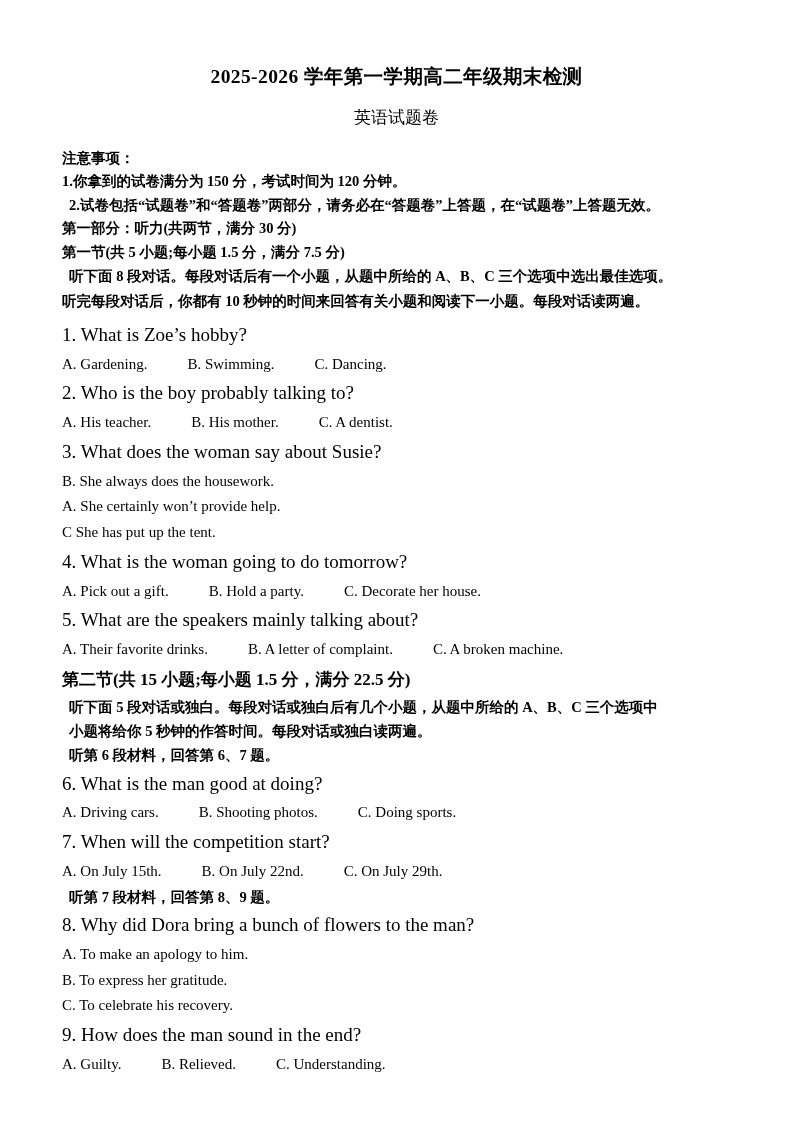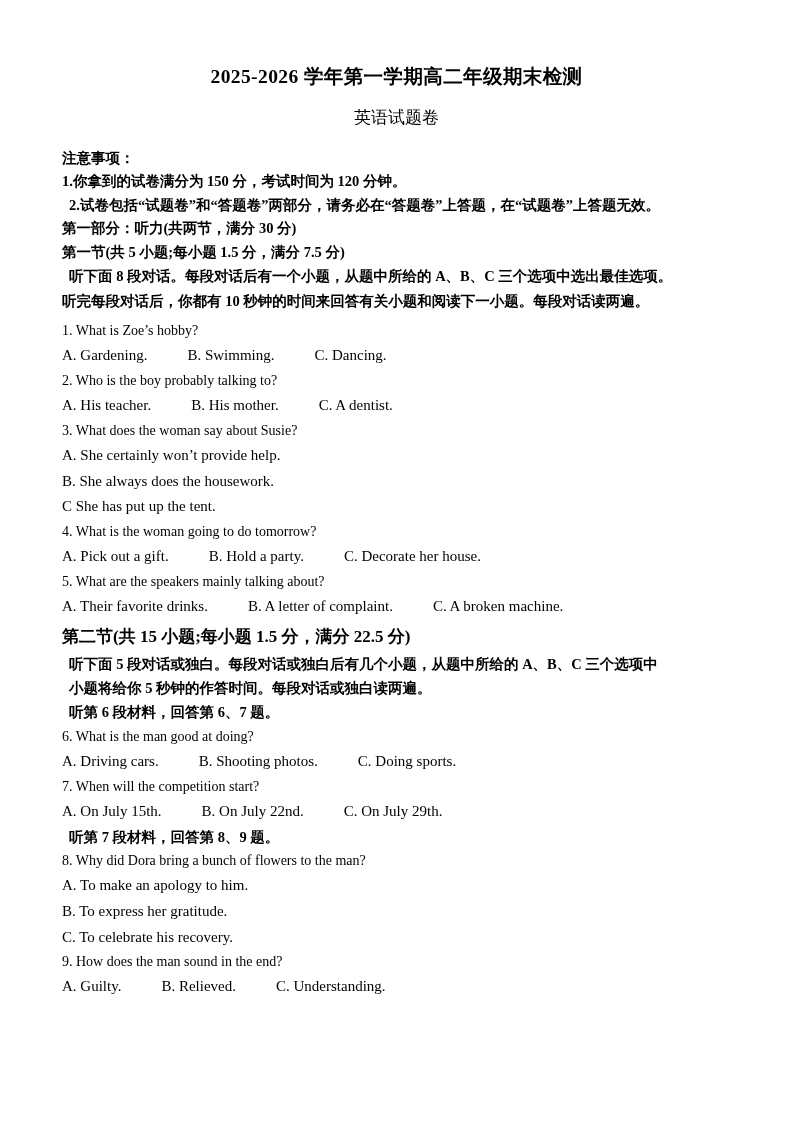--- a/index.html
+++ b/index.html
@@ -44,21 +44,21 @@
     line-height: 1.62;
   }
   .bold {
     font-weight: bold;
     font-size: 14.5px;
   }
   .ind-sp {
     padding-left: 7px;
   }
   .q {
-    font-size: 14px;
+    font-size: 19px;
     line-height: 1.72;
   }
   .opts {
     font-size: 15px;
     line-height: 1.72;
   }
   .gap-md { display: inline-block; width: 40px; }
   .sec-head {
     font-weight: bold;
     font-size: 17px;
@@ -97,22 +97,22 @@
   <p class="opts">
     <span>A. Gardening.</span><span class="gap-md"></span><span>B. Swimming.</span><span class="gap-md"></span><span>C. Dancing.</span>
   </p>
 
   <p class="q">2. Who is the boy probably talking to?</p>
   <p class="opts">
     <span>A. His teacher.</span><span class="gap-md"></span><span>B. His mother.</span><span class="gap-md"></span><span>C. A dentist.</span>
   </p>
 
   <p class="q">3. What does the woman say about Susie?</p>
+  <p class="opts">B. She always does the housework.</p>
   <p class="opts">A. She certainly won’t provide help.</p>
-  <p class="opts">B. She always does the housework.</p>
   <p class="opts">C  She has put up the tent.</p>
 
   <p class="q">4. What is the woman going to do tomorrow?</p>
   <p class="opts">
     <span>A. Pick out a gift.</span><span class="gap-md"></span><span>B. Hold a party.</span><span class="gap-md"></span><span>C. Decorate her house.</span>
   </p>
 
   <p class="q">5. What are the speakers mainly talking about?</p>
   <p class="opts">
     <span>A. Their favorite drinks.</span><span class="gap-md"></span><span>B. A letter of complaint.</span><span class="gap-md"></span><span>C. A broken machine.</span>

